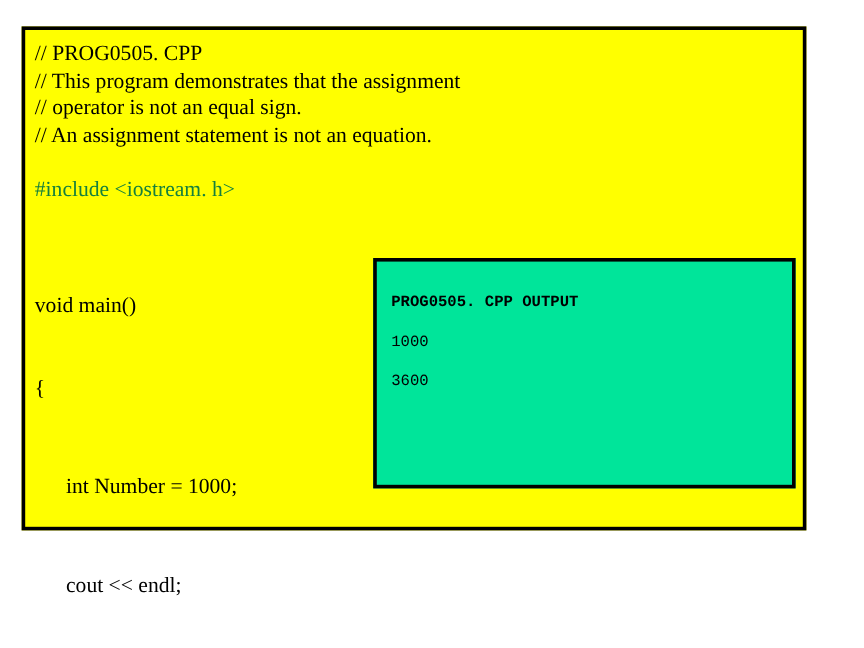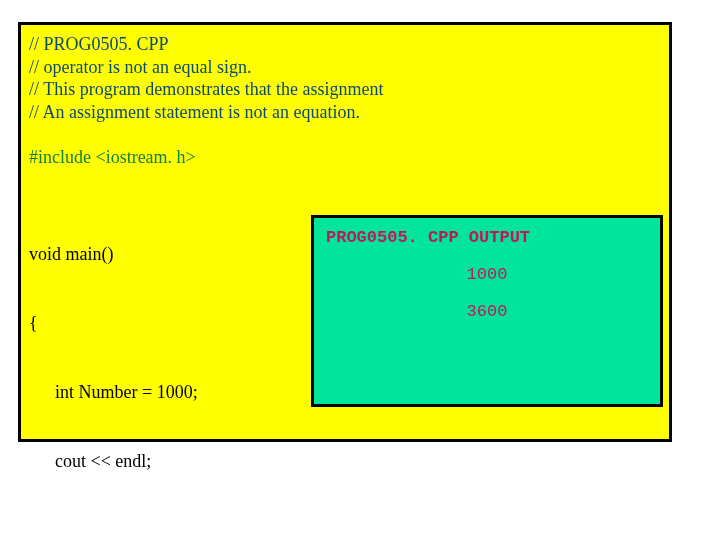--- a/index.html
+++ b/index.html
@@ -20,72 +20,72 @@
     height: 420px;
     background: #ffff00;
     border: 3px solid #000000;
     box-sizing: border-box;
   }
   .comment-block {
     position: absolute;
     left: 8px;
     top: 8px;
     line-height: 1.25;
-    color: #0c4a6e;
+    color: #000000;
   }
   .include-line {
     position: absolute;
     left: 8px;
     top: 122px;
     color: #15803d;
   }
   .code-block {
     position: absolute;
     left: 8px;
     top: 172px;
     color: #000000;
     line-height: 1.28;
     white-space: pre;
   }
   .indent {
     padding-left: 26px;
     display: block;
+    margin-top: 13px;
   }
   .output-box {
     position: absolute;
     left: 290px;
     top: 190px;
     width: 352px;
     height: 192px;
     background: #00e59a;
     border: 3px solid #000000;
     box-sizing: border-box;
-    padding: 10px 12px;
+    padding: 26px 12px;
     font-family: "Courier New", Courier, monospace;
-    font-size: 17px;
-    color: #be185d;
+    font-size: 13px;
+    color: #000000;
   }
   .output-title {
     font-weight: bold;
     margin-bottom: 18px;
   }
   .output-line {
     margin-bottom: 18px;
-    text-align: center;
   }
 </style>
 </head>
 <body>
 
 <div class="slide-frame">
 
   <div class="comment-block">
     <div>// PROG0505. CPP</div>
+    <div>// This program demonstrates that the assignment</div>
     <div>// operator is not an equal sign.</div>
-    <div>// This program demonstrates that the assignment</div>
     <div>// An assignment statement is not an equation.</div>
   </div>
 
   <div class="include-line">#include &lt;iostream. h&gt;</div>
 
   <div class="code-block">
     <div>void main()</div>
     <div>{</div>
     <span class="indent">int Number = 1000;</span>
     <span class="indent">cout &lt;&lt; endl;</span>

